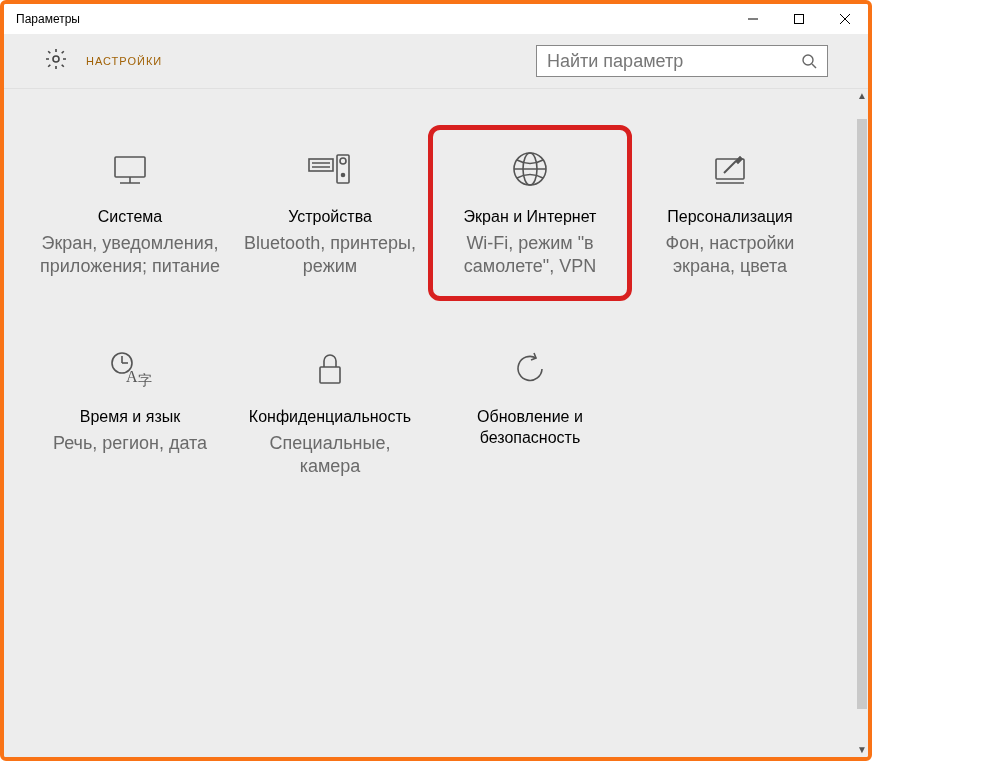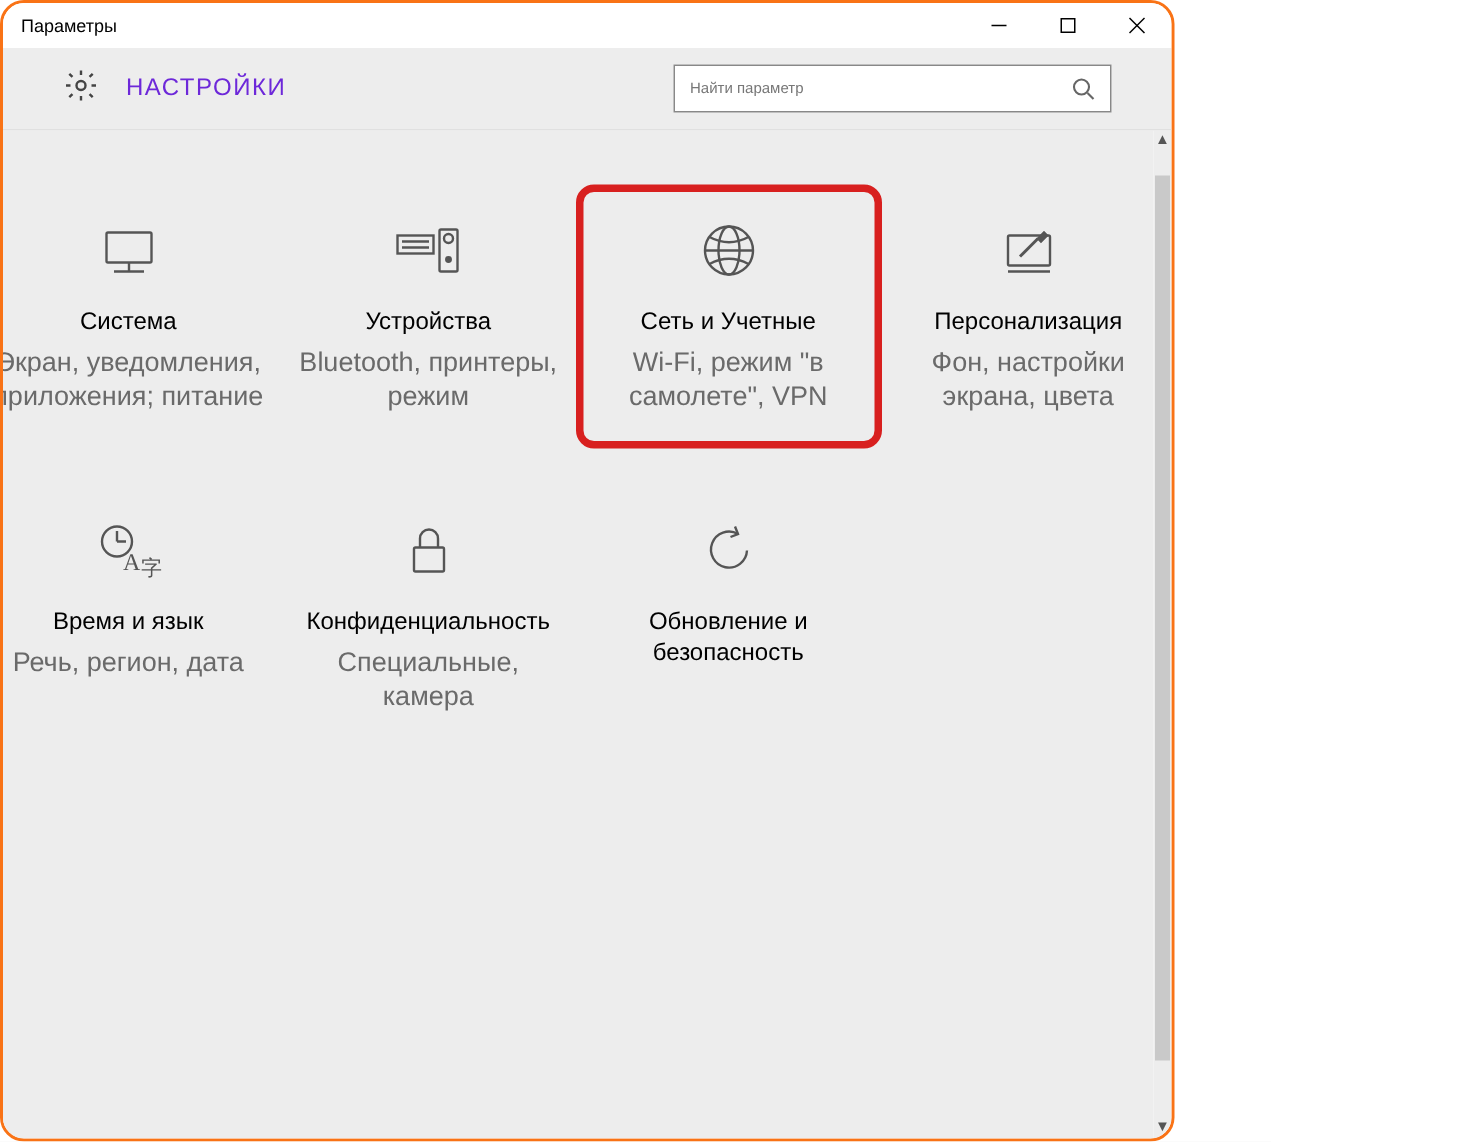--- a/index.html
+++ b/index.html
@@ -1,29 +1,29 @@
 <!DOCTYPE html>
 <html><head>
 <meta charset="utf-8">
 <style>
   html,body{margin:0;padding:0;font-family:"Segoe UI",Arial,sans-serif;background:#fff}
   *{box-sizing:border-box}
-  .shell{width:783px;height:761px;border:2px solid #f97316;border-radius:16px;position:relative;overflow:hidden;background:#fff}
+  .shell{width:872px;height:761px;border:4px solid #f97316;border-radius:6px;position:relative;overflow:hidden;background:#fff}
   
   .titlebar{height:30px;display:flex;align-items:center;justify-content:space-between;background:#fff;border-bottom:1px solid transparent}
   .titlebar-title{font-size:12px;padding-left:12px;color:#000}
   .titlebar-controls{display:flex;height:100%}
   .titlebar-btn{width:46px;height:100%;display:flex;align-items:center;justify-content:center;font-size:0;color:#000}
   .titlebar-btn svg{display:block}
   
   .header{height:55px;display:flex;align-items:center;justify-content:space-between;background:#ededed;padding:0 40px 0 40px;border-bottom:1px solid #e0e0e0}
   .header-left{display:flex;align-items:center;gap:18px}
-  .header-title{font-size:16px;letter-spacing:1px;color:#6d28d9}
+  .header-title{font-size:11px;letter-spacing:1px;color:#a16207}
   .search-box{position:relative;width:292px;height:32px;border:1px solid #888;background:#fff;display:flex;align-items:center}
-  .search-box input{flex:1;border:0;outline:0;height:100%;padding:0 10px;font-size:10px;background:transparent;color:#1d4ed8}
+  .search-box input{flex:1;border:0;outline:0;height:100%;padding:0 10px;font-size:18px;background:transparent;color:#1d4ed8}
   .search-box input::placeholder{color:#777}
   .search-icon-wrap{width:36px;height:100%;display:flex;align-items:center;justify-content:center;color:#555}
   
   .content{position:absolute;top:85px;left:0;right:12px;bottom:0;background:#ededed;overflow:hidden;padding:40px 20px 20px 20px}
   .grid{display:grid;grid-template-columns:repeat(4,200px);grid-auto-rows:200px;justify-content:center;gap:0 0}
   .tile{width:200px;height:190px;display:flex;flex-direction:column;align-items:center;text-align:center;padding:10px 8px 0 8px;cursor:default}
   .tile-icon{height:60px;display:flex;align-items:center;justify-content:center;color:#444;margin-bottom:8px}
   .tile-icon svg{stroke:#555;fill:none;stroke-width:1.6}
   .tile-title{font-size:16px;color:#000;margin-bottom:4px;line-height:1.3}
   .tile-desc{font-size:18px;color:#6a6a6a;line-height:1.3}
@@ -123,21 +123,21 @@
       <div class="tile highlight">
         <div class="tile-icon">
           <svg width="48" height="48" viewBox="0 0 48 48">
             <circle cx="24" cy="24" r="16"></circle>
             <ellipse cx="24" cy="24" rx="7" ry="16"></ellipse>
             <line x1="8" y1="24" x2="40" y2="24"></line>
             <path d="M11 15 Q24 22 37 15"></path>
             <path d="M11 33 Q24 26 37 33"></path>
           </svg>
         </div>
-        <div class="tile-title">Сеть и Учетные</div>
+        <div class="tile-title">Экран и Интернет</div>
         <div class="tile-desc">Wi-Fi, режим "в самолете", VPN</div>
       </div>
 
       <div class="tile">
         <div class="tile-icon">
           <svg width="48" height="48" viewBox="0 0 48 48">
             <rect x="10" y="14" width="28" height="20" rx="1"></rect>
             <line x1="10" y1="38" x2="38" y2="38"></line>
             <path d="M18 28 L30 16" stroke-width="2"></path>
             <path d="M30 16 L34 12 L36 14 L32 18 Z" fill="#555"></path>

